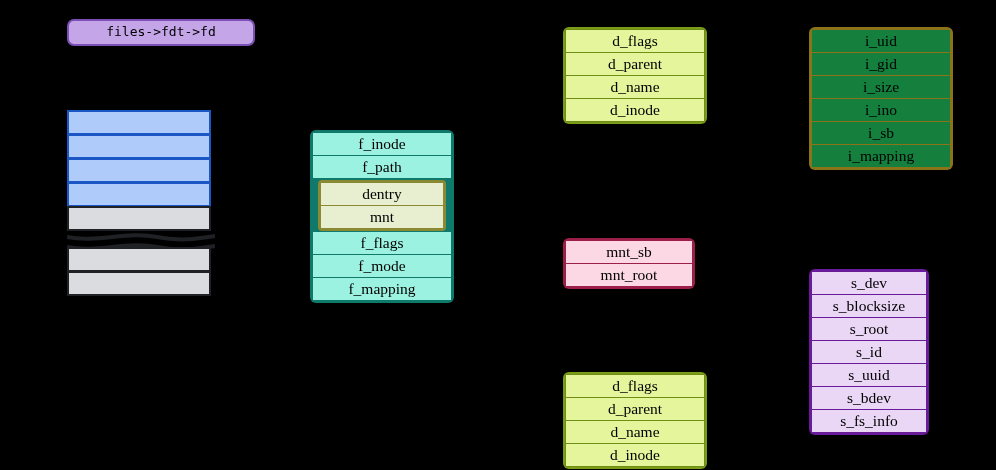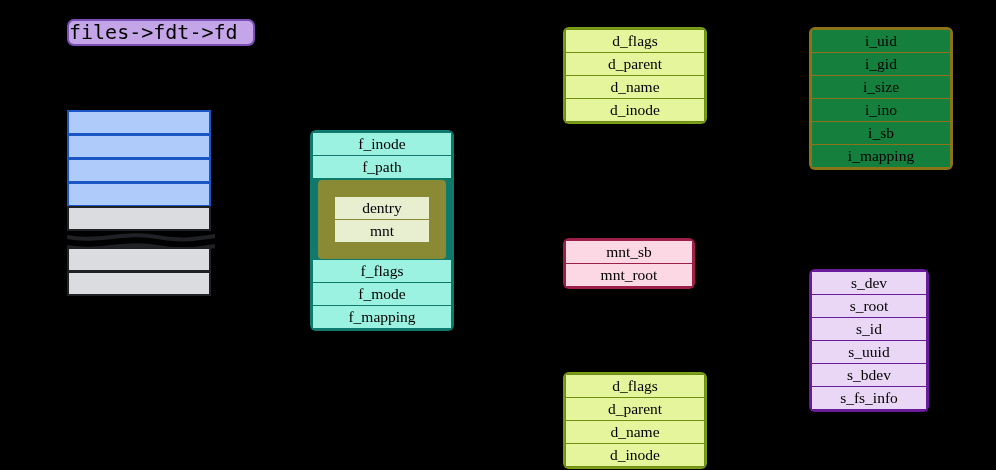--- a/index.html
+++ b/index.html
@@ -41,22 +41,23 @@
   }
 
   
   .pill {
     position: absolute;
     box-sizing: border-box;
     border-radius: 7px;
     border: 2px solid #7b4fb5;
     background: #c4a5e8;
     color: #000000;
-    font-size: 20px;
+    font-size: 13px;
     line-height: 22px;
+    text-align: center;
     white-space: nowrap;
   }
 
   
   #fd-array {
     position: absolute;
   }
   .fd-cell {
     box-sizing: border-box;
     position: absolute;
@@ -97,21 +98,21 @@
   .t-mount  .field { background:#fcd8e4; border-color:#9c1f47; }
 
   .t-super  { background:#6a1b9a; }
   .t-super  .field { background:#ead6f5; border-color:#6a1b9a; }
 
   
   .nested {
     position: relative;
     box-sizing: border-box;
     border-radius: 4px;
-    padding: 16px;
+    padding: 2px;
     margin: 1px 6px;
   }
 </style>
 </head>
 <body>
 
 <div id="canvas">
 
   <div class="pill" style="left:67px; top:19px; width:188px; height:27px;">files-&gt;fdt-&gt;fd</div>
 
@@ -171,20 +172,21 @@
     <div class="field">i_mapping</div>
   </div>
 
   <div class="struct t-mount" style="left:563px; top:238px; width:132px;">
     <div class="field">mnt_sb</div>
     <div class="field">mnt_root</div>
   </div>
 
   <div class="struct t-super" style="left:809px; top:269px; width:120px;">
     <div class="field">s_dev</div>
+    <div class="field">s_blocksize</div>
     <div class="field">s_root</div>
     <div class="field">s_id</div>
     <div class="field">s_uuid</div>
     <div class="field">s_bdev</div>
     <div class="field">s_fs_info</div>
   </div>
 
 </div>
 
 </body></html>

